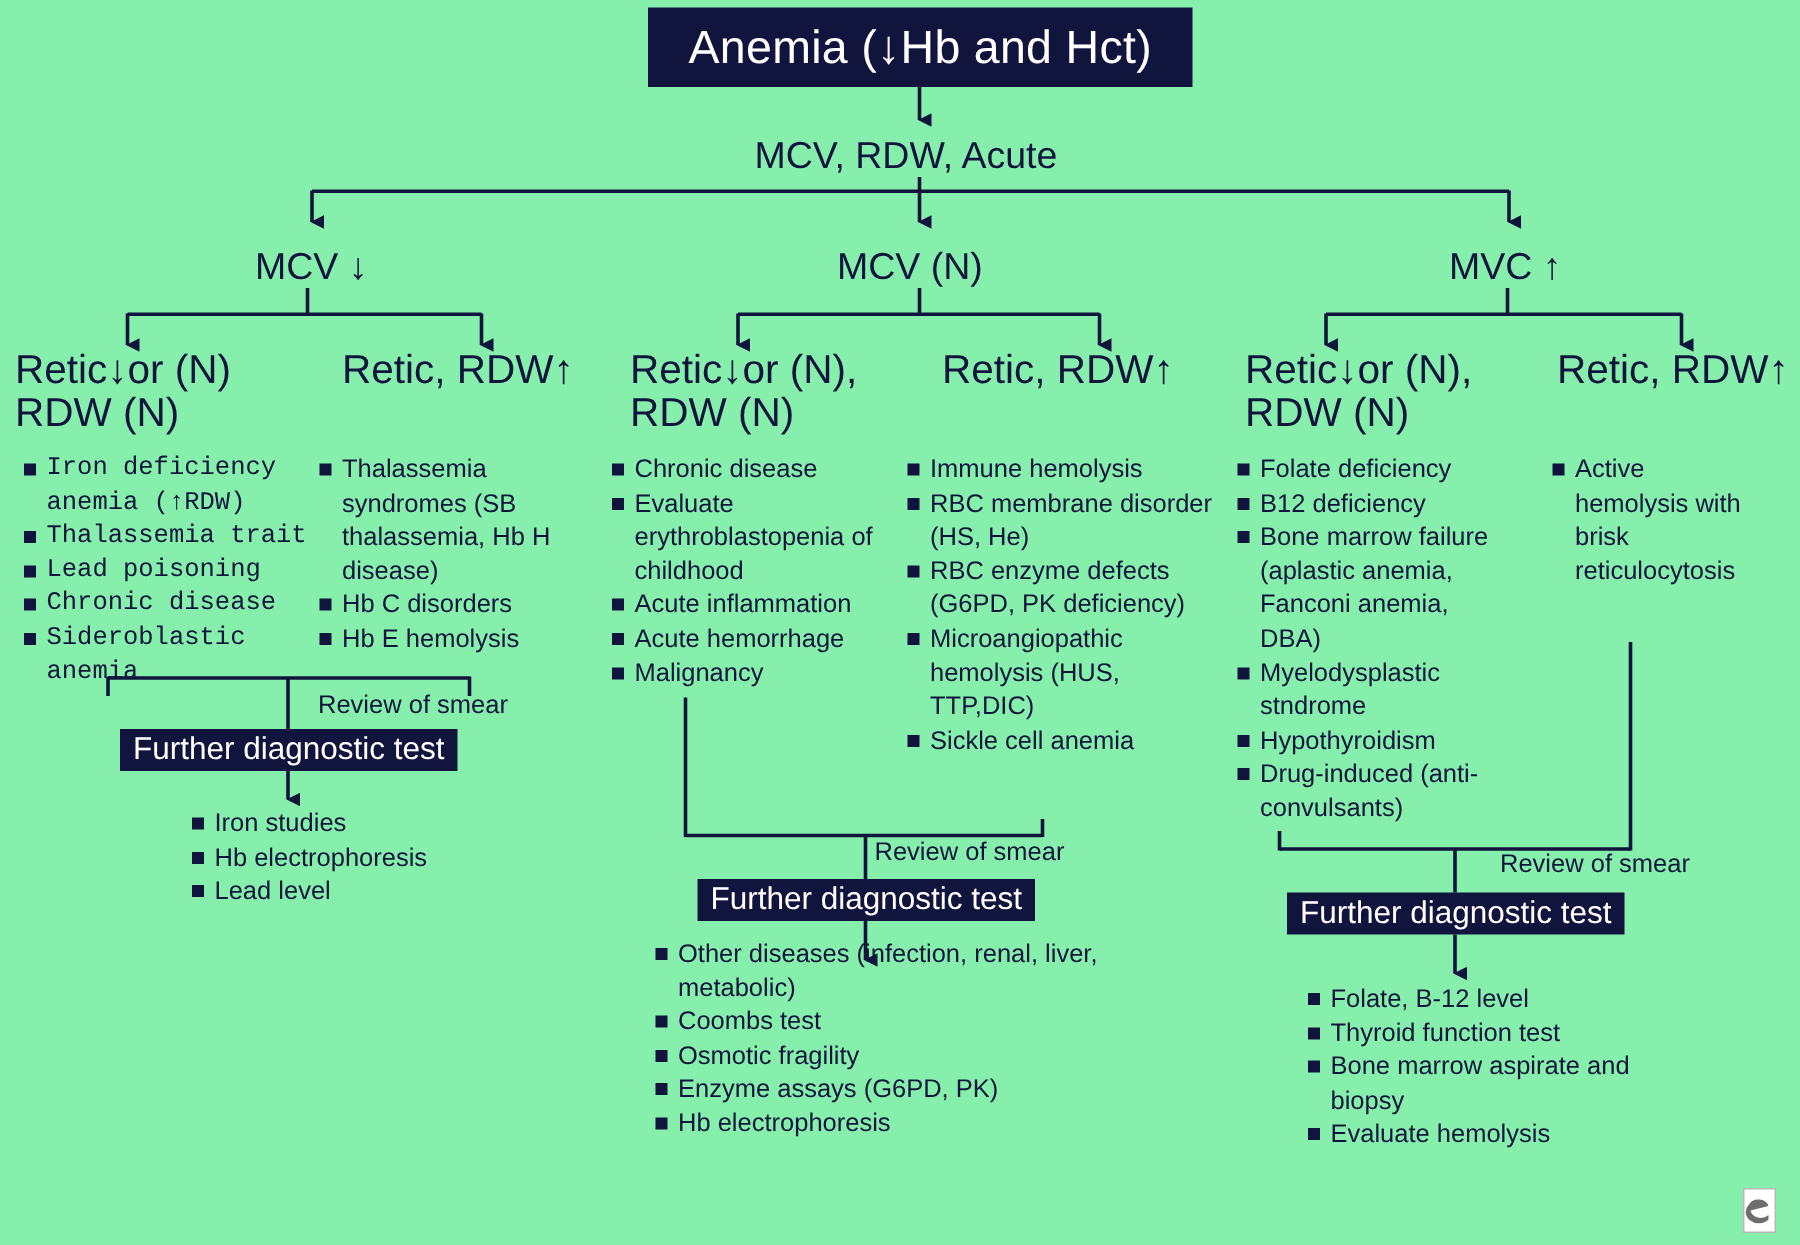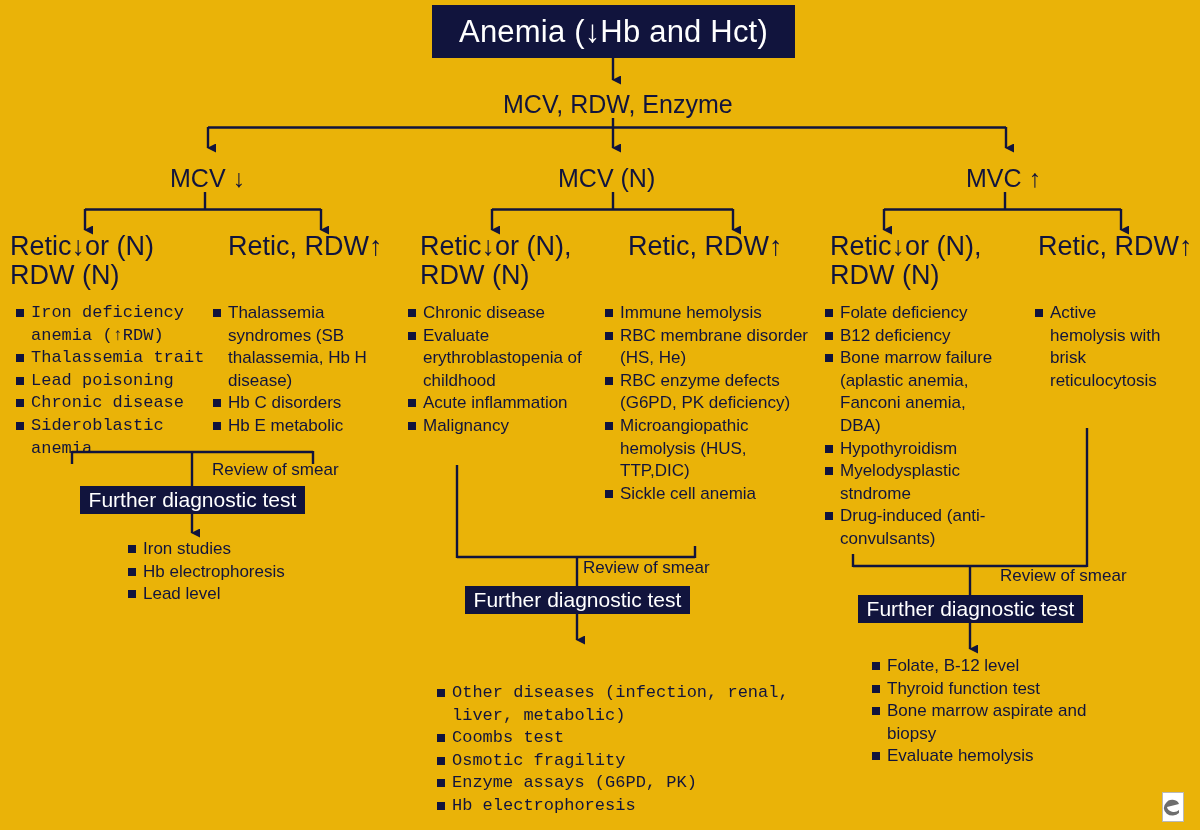--- a/index.html
+++ b/index.html
@@ -9,21 +9,21 @@
     background: #ffffff;
   }
   body {
     font-family: "Liberation Sans", sans-serif;
     color: #11143d;
   }
   #canvas {
     position: relative;
     width: 1200px;
     height: 830px;
-    background: #eab308;
+    background: #86efac;
     overflow: hidden;
   }
 
   
   .navy-box {
     position: absolute;
     background: #11143d;
     color: #ffffff;
     display: flex;
     align-items: center;
@@ -96,21 +96,21 @@
   }
 
   #list-1 { left: 16px;   top: 302px; width: 200px; font-family: Liberation Mono, monospace; }
   #list-2 { left: 213px; top: 302px; width: 180px; }
   #list-3 { left: 408px; top: 302px; width: 195px; }
   #list-4 { left: 605px; top: 302px; width: 205px; }
   #list-5 { left: 825px; top: 302px; width: 180px; }
   #list-6 { left: 1035px;top: 302px; width: 130px; }
 
   #list-out-left  { left: 128px; top: 538px; width: 210px; }
-  #list-out-mid   { left: 437px; top: 682px; width: 360px; font-family: Liberation Mono, monospace; }
+  #list-out-mid   { left: 437px; top: 625px; width: 360px; }
   #list-out-right { left: 872px; top: 655px; width: 240px; }
 
   
   .smear {
     position: absolute;
     font-size: 17px;
     white-space: nowrap;
     color: #11143d;
   }
   #smear-left  { left: 212px; top: 460px; }
@@ -186,21 +186,21 @@
       <line x1="853" y1="566" x2="1087" y2="566"></line>
       <line x1="1087" y1="428" x2="1087" y2="567"></line>
       <line x1="970" y1="566" x2="970" y2="595"></line>
 
       <line x1="970" y1="623" x2="970" y2="649" marker-end="url(#ah)"></line>
     </g>
   </svg>
 
   <div class="navy-box" id="title-box">Anemia (↓Hb and Hct)</div>
 
-  <div class="node-text" id="lbl-mcv-rdw-retic">MCV, RDW, Enzyme</div>
+  <div class="node-text" id="lbl-mcv-rdw-retic">MCV, RDW, Acute</div>
 
   <div class="node-text" id="lbl-mcv-low">MCV ↓</div>
   <div class="node-text" id="lbl-mcv-n">MCV (N)</div>
   <div class="node-text" id="lbl-mvc-high">MVC ↑</div>
 
   <div class="sub-head" id="head-1">Retic↓or (N)<br>RDW (N)</div>
   <div class="sub-head" id="head-2">Retic, RDW↑</div>
   <div class="sub-head" id="head-3">Retic↓or (N),<br>RDW (N)</div>
   <div class="sub-head" id="head-4">Retic, RDW↑</div>
   <div class="sub-head" id="head-5">Retic↓or (N),<br>RDW (N)</div>
@@ -209,41 +209,42 @@
   <ul class="bl" id="list-1">
       <li>Iron deficiency anemia  (↑RDW)</li>
       <li>Thalassemia trait</li>
       <li>Lead poisoning</li>
       <li>Chronic disease</li>
       <li>Sideroblastic anemia</li>
     </ul>
   <ul class="bl" id="list-2">
       <li>Thalassemia syndromes (SB thalassemia, Hb H disease)</li>
       <li>Hb C disorders</li>
-      <li>Hb E metabolic</li>
+      <li>Hb E hemolysis</li>
     </ul>
   <ul class="bl" id="list-3">
       <li>Chronic disease</li>
       <li>Evaluate erythroblastopenia of childhood</li>
       <li>Acute inflammation</li>
+      <li>Acute hemorrhage</li>
       <li>Malignancy</li>
     </ul>
   <ul class="bl" id="list-4">
       <li>Immune hemolysis</li>
       <li>RBC membrane disorder (HS, He)</li>
       <li>RBC enzyme defects (G6PD, PK deficiency)</li>
       <li>Microangiopathic hemolysis (HUS, TTP,DIC)</li>
       <li>Sickle cell anemia</li>
     </ul>
   <ul class="bl" id="list-5">
       <li>Folate deficiency</li>
       <li>B12 deficiency</li>
       <li>Bone marrow failure (aplastic anemia, Fanconi anemia, DBA)</li>
+      <li>Myelodysplastic stndrome</li>
       <li>Hypothyroidism</li>
-      <li>Myelodysplastic stndrome</li>
       <li>Drug-induced (anti-convulsants)</li>
     </ul>
   <ul class="bl" id="list-6">
       <li>Active hemolysis with brisk reticulocytosis</li>
     </ul>
 
   <div class="smear" id="smear-left">Review of smear</div>
   <div class="smear" id="smear-mid">Review of smear</div>
   <div class="smear" id="smear-right">Review of smear</div>
 

